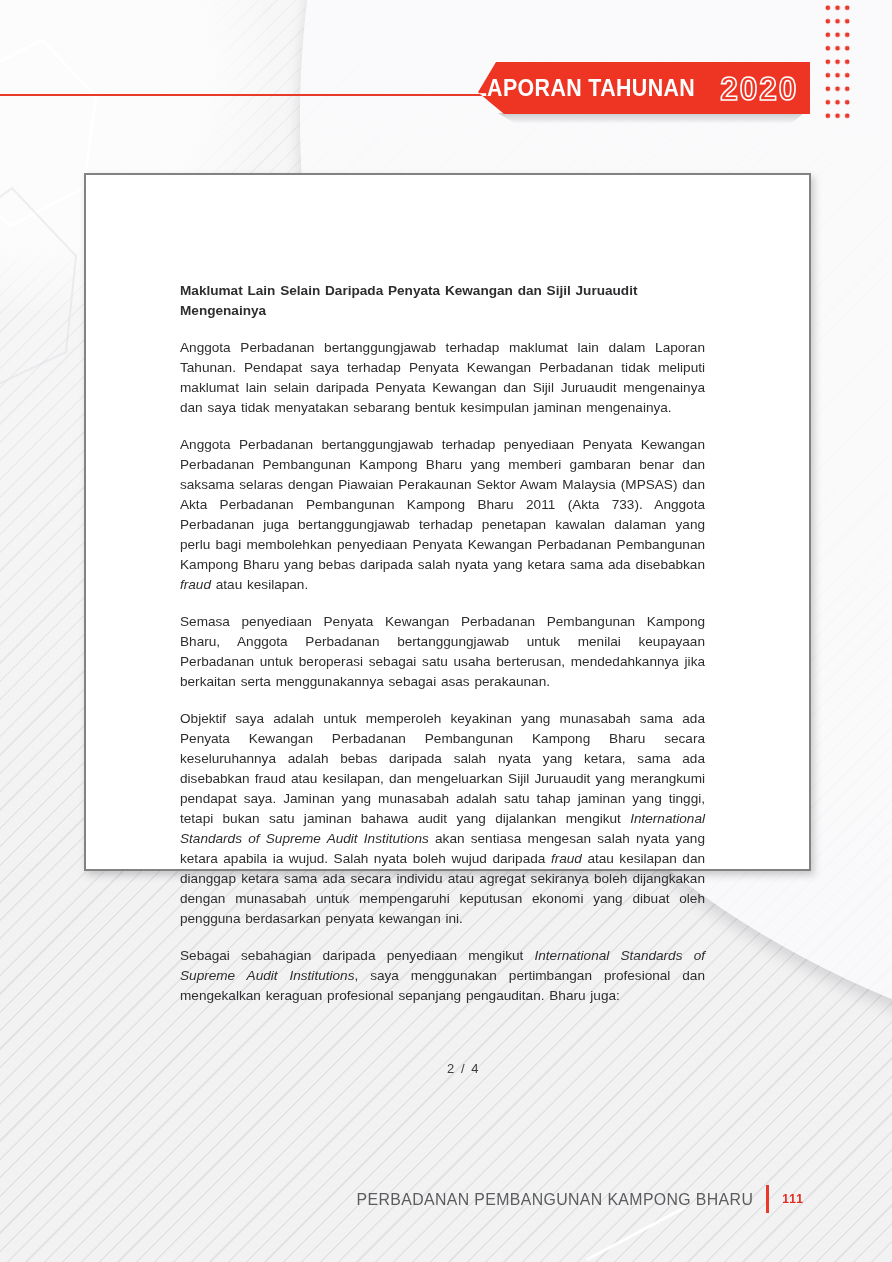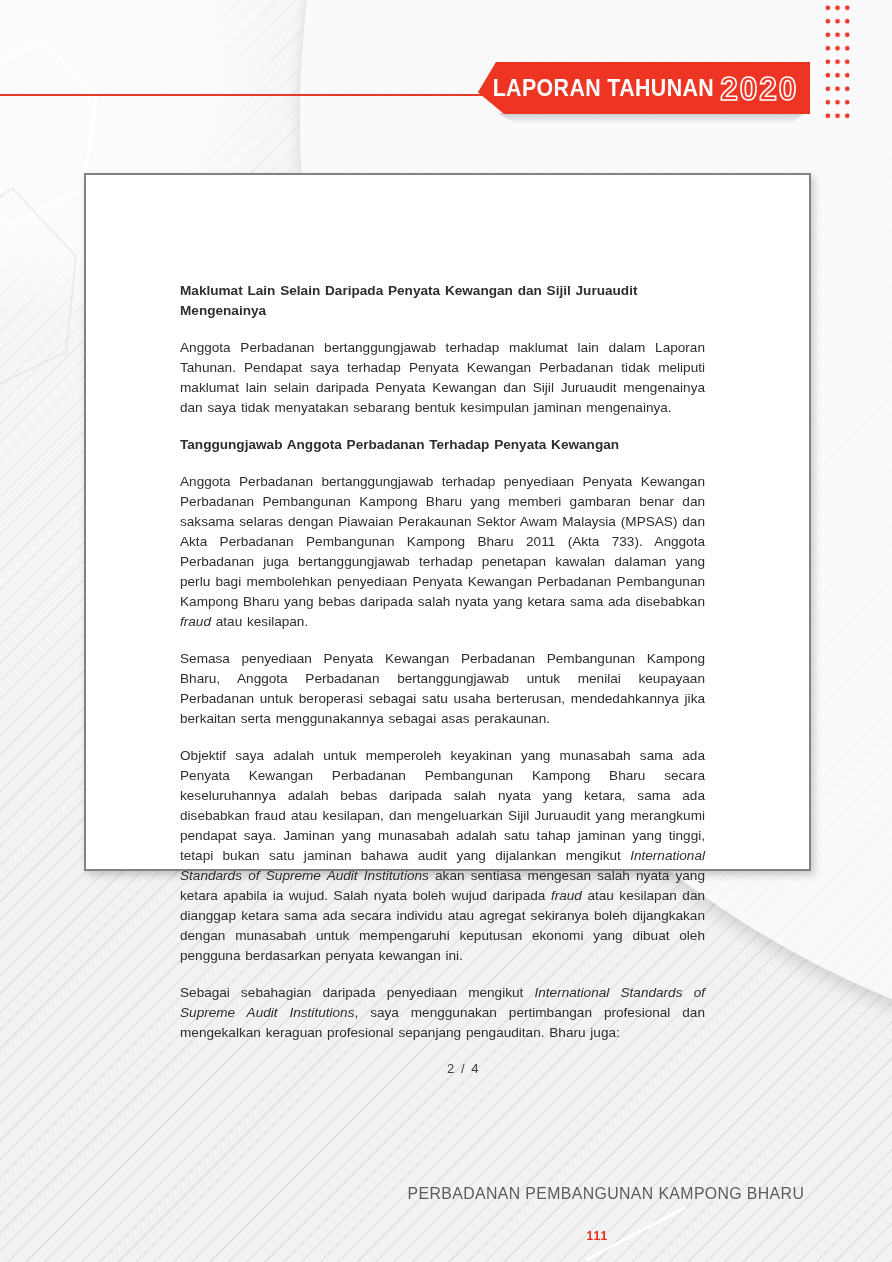--- a/index.html
+++ b/index.html
@@ -48,21 +48,21 @@
     position:absolute;left:498px;top:113px;width:306px;height:10px;
     background:linear-gradient(180deg, rgba(118,120,124,0.36), rgba(118,120,124,0.03));
     clip-path:polygon(0 0, 100% 0, 96% 100%, 16px 100%);
     z-index:1;
   }
   .banner{
     position:absolute;left:478px;top:62px;width:332px;height:52px;
     background:var(--banner-red,#ee3524);
     clip-path:polygon(18px 0, 100% 0, 100% 100%, 26px 100%, 0 58%);
     display:flex;align-items:center;justify-content:flex-end;
-    padding-right:12px;box-sizing:border-box;gap:2px;z-index:2;
+    padding-right:12px;box-sizing:border-box;gap:21px;z-index:2;
   }
   .banner-title{
     color:#ffffff;font-weight:bold;font-size:23px;letter-spacing:0.4px;
     transform:scaleX(0.93);transform-origin:right center;white-space:nowrap;
   }
   .banner-year{
     font-size:33px;font-weight:bold;letter-spacing:2px;line-height:1;
     color:rgba(255,255,255,0);
     -webkit-text-stroke:1.6px #ffffff;
     transform:scaleX(0.96);transform-origin:right center;
@@ -88,21 +88,21 @@
   .doc-content h3{font-size:13.6px;font-weight:bold;margin:0 0 17px 0;text-align:left;}
   .doc-content p{margin:17px 0 17px 0;}
   .doc-content em{}
   .page-indicator{
     position:absolute;left:0;right:0;top:886px;text-align:center;
     font-size:13px;color:#3c3c3e;letter-spacing:1.5px;padding-left:32px;
   }
   
   .footer{
     position:absolute;top:1184px;right:88px;height:30px;
-    display:flex;align-items:center;gap:13px;z-index:2;flex-direction:column;
+    display:flex;align-items:center;gap:13px;z-index:2;
   }
   .footer-org{
     font-size:16.5px;color:var(--footer-text-gray,#5b5c5e);letter-spacing:0.4px;
     transform:scaleX(0.96);transform-origin:right center;white-space:nowrap;
   }
   .footer-divider{width:3px;height:28px;background:var(--accent-red,#e8392b);}
   .footer-page{font-size:12px;font-weight:bold;color:var(--footer-page-red,#e52b1f);letter-spacing:1px;}
 </style>
 </head>
 <body>
@@ -127,21 +127,20 @@
   <div class="banner">
     <span class="banner-title">LAPORAN TAHUNAN</span>
     <span class="banner-year">2020</span>
   </div>
   <div class="dot-grid"></div>
 
   <div class="doc-page">
     <div class="doc-content" id="doc-content">
         <h3><span>Maklumat Lain Selain Daripada Penyata Kewangan dan Sijil Juruaudit Mengenainya</span></h3>
         <p><span>Anggota Perbadanan bertanggungjawab terhadap maklumat lain dalam Laporan Tahunan. Pendapat saya terhadap Penyata Kewangan Perbadanan tidak meliputi maklumat lain selain daripada Penyata Kewangan dan Sijil Juruaudit mengenainya dan saya tidak menyatakan sebarang bentuk kesimpulan jaminan mengenainya.</span></p>
-        <h3><span>Tanggungjawab Anggota Perbadanan Terhadap Penyata Kewangan</span></h3>
         <p><span>Anggota Perbadanan bertanggungjawab terhadap penyediaan Penyata Kewangan Perbadanan Pembangunan Kampong Bharu yang memberi gambaran benar dan saksama selaras dengan Piawaian Perakaunan Sektor Awam Malaysia (MPSAS) dan Akta Perbadanan Pembangunan Kampong Bharu 2011 (Akta 733). Anggota Perbadanan juga bertanggungjawab terhadap penetapan kawalan dalaman yang perlu bagi membolehkan penyediaan Penyata Kewangan Perbadanan Pembangunan Kampong Bharu yang bebas daripada salah nyata yang ketara sama ada disebabkan </span><em>fraud</em><span> atau kesilapan.</span></p>
         <p><span>Semasa penyediaan Penyata Kewangan Perbadanan Pembangunan Kampong Bharu, Anggota Perbadanan bertanggungjawab untuk menilai keupayaan Perbadanan untuk beroperasi sebagai satu usaha berterusan, mendedahkannya jika berkaitan serta menggunakannya sebagai asas perakaunan.</span></p>
         <p><span>Objektif saya adalah untuk memperoleh keyakinan yang munasabah sama ada Penyata Kewangan Perbadanan Pembangunan Kampong Bharu secara keseluruhannya adalah bebas daripada salah nyata yang ketara, sama ada disebabkan fraud atau kesilapan, dan mengeluarkan Sijil Juruaudit yang merangkumi pendapat saya. Jaminan yang munasabah adalah satu tahap jaminan yang tinggi, tetapi bukan satu jaminan bahawa audit yang dijalankan mengikut </span><em>International Standards of Supreme Audit Institutions</em><span> akan sentiasa mengesan salah nyata yang ketara apabila ia wujud. Salah nyata boleh wujud daripada </span><em>fraud</em><span> atau kesilapan dan dianggap ketara sama ada secara individu atau agregat sekiranya boleh dijangkakan dengan munasabah untuk mempengaruhi keputusan ekonomi yang dibuat oleh pengguna berdasarkan penyata kewangan ini.</span></p>
         <p><span>Sebagai sebahagian daripada penyediaan mengikut </span><em>International Standards of Supreme Audit Institutions</em><span>, saya menggunakan pertimbangan profesional dan mengekalkan keraguan profesional sepanjang pengauditan. Bharu juga:</span></p>
       </div>
     <div class="page-indicator">2 / 4</div>
   </div>
 
   <div class="footer">
     <span class="footer-org">PERBADANAN PEMBANGUNAN KAMPONG BHARU</span>

